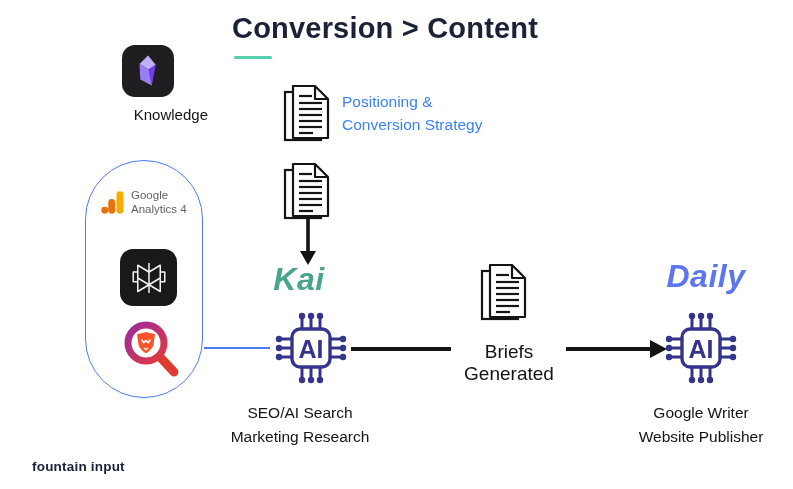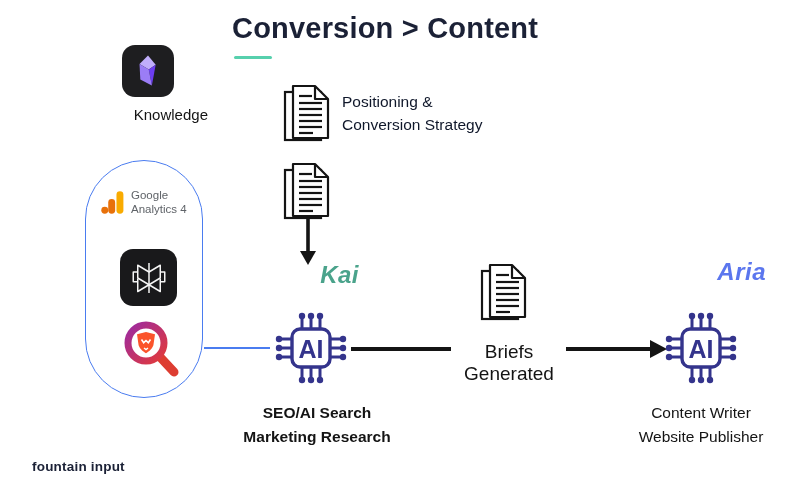--- a/index.html
+++ b/index.html
@@ -50,44 +50,44 @@
     background: #19191b; border-radius: 13px;
     display: flex; align-items: center; justify-content: center;
   }
   .brave-box { left: 117px; top: 317px; width: 68px; height: 62px; }
 
   .doc-icon-1 { left: 282px; top: 84px; }
   .doc-icon-2 { left: 282px; top: 162px; }
   .doc-icon-mid { left: 479px; top: 263px; }
 
   .doc-label {
-    font-size: 15.5px; color: #0f172a; line-height: 1.5;
+    font-size: 15.5px; color: #3b82f6; line-height: 1.5;
     white-space: pre-line;
   }
   .doc-label-1 { left: 342px; top: 90px; }
   .doc-label-2 { left: 342px; top: 170px; }
 
   .down-arrow { left: 296px; top: 217px; }
 
   .agent-name {
-    font-size: 24px; font-weight: 800; font-style: italic;
-    text-align: right; letter-spacing: 0.5px;
+    font-size: 32px; font-weight: 800; font-style: italic;
+    text-align: center; letter-spacing: 0.5px;
   }
   .kai-name  { left: 239px; top: 261px; width: 120px; color: #4aa38b; }
   .aria-name { left: 646px; top: 258px; width: 120px; color: #5b76ee; }
 
   .chip { width: 84px; height: 84px; }
   .kai-chip  { left: 269px; top: 306px; }
   .aria-chip { left: 659px; top: 306px; }
 
   .agent-role {
     font-size: 15.5px; color: #141414; line-height: 1.55;
     text-align: center; white-space: pre-line;
   }
-  .kai-role  { left: 232px; top: 401px; width: 170px; font-weight: bold; }
+  .kai-role  { left: 215px; top: 401px; width: 170px; }
   .aria-role { left: 616px; top: 401px; width: 170px; }
 
   .blue-connector {
     left: 204px; top: 347px; width: 66px; height: 2px;
     background: #4a7cf0;
   }
 
   .arrow-seg { height: 3.6px; background: #141414; top: 347px; }
   .arrow-seg-1 { left: 351px; width: 100px; }
   .arrow-seg-2 { left: 566px; width: 86px; }
@@ -251,21 +251,21 @@
       <line x1="17" y1="37" x2="40" y2="37"></line>
       <line x1="17" y1="43" x2="40" y2="43"></line>
       <line x1="17" y1="49" x2="31" y2="49"></line>
     </g>
   </svg>
   <div class="abs arrow-seg arrow-seg-1"></div>
   <div class="abs briefs-label">Briefs Generated</div>
   <div class="abs arrow-seg arrow-seg-2"></div>
   <div class="abs arrow-head"></div>
 
-  <div class="abs agent-name aria-name">Aria</div>
+  <div class="abs agent-name aria-name">Daily</div>
   <svg class="abs chip aria-chip" viewBox="0 0 84 84">
     <g stroke="#34348c" stroke-width="3" fill="none">
       <line x1="33" y1="23" x2="33" y2="12"></line>
         <line x1="42" y1="23" x2="42" y2="12"></line>
         <line x1="51" y1="23" x2="51" y2="12"></line>
       <line x1="33" y1="61" x2="33" y2="72"></line>
         <line x1="42" y1="61" x2="42" y2="72"></line>
         <line x1="51" y1="61" x2="51" y2="72"></line>
       <line x1="23" y1="33" x2="12" y2="33"></line>
         <line x1="23" y1="42" x2="12" y2="42"></line>
@@ -284,18 +284,18 @@
         <circle cx="51" cy="74" r="3.2"></circle>
       <circle cx="10" cy="33" r="3.2"></circle>
         <circle cx="10" cy="42" r="3.2"></circle>
         <circle cx="10" cy="51" r="3.2"></circle>
       <circle cx="74" cy="33" r="3.2"></circle>
         <circle cx="74" cy="42" r="3.2"></circle>
         <circle cx="74" cy="51" r="3.2"></circle>
     </g>
     <text x="42" y="43" text-anchor="middle" dominant-baseline="central" font-size="25" font-weight="bold" fill="#34348c" font-family="Liberation Sans, sans-serif">AI</text>
   </svg>
-  <div class="abs agent-role aria-role">Content Writer
+  <div class="abs agent-role aria-role">Google Writer
 Website Publisher</div>
 
   <div class="abs brand">fountain input</div>
 
 </div>
 
 </body></html>

